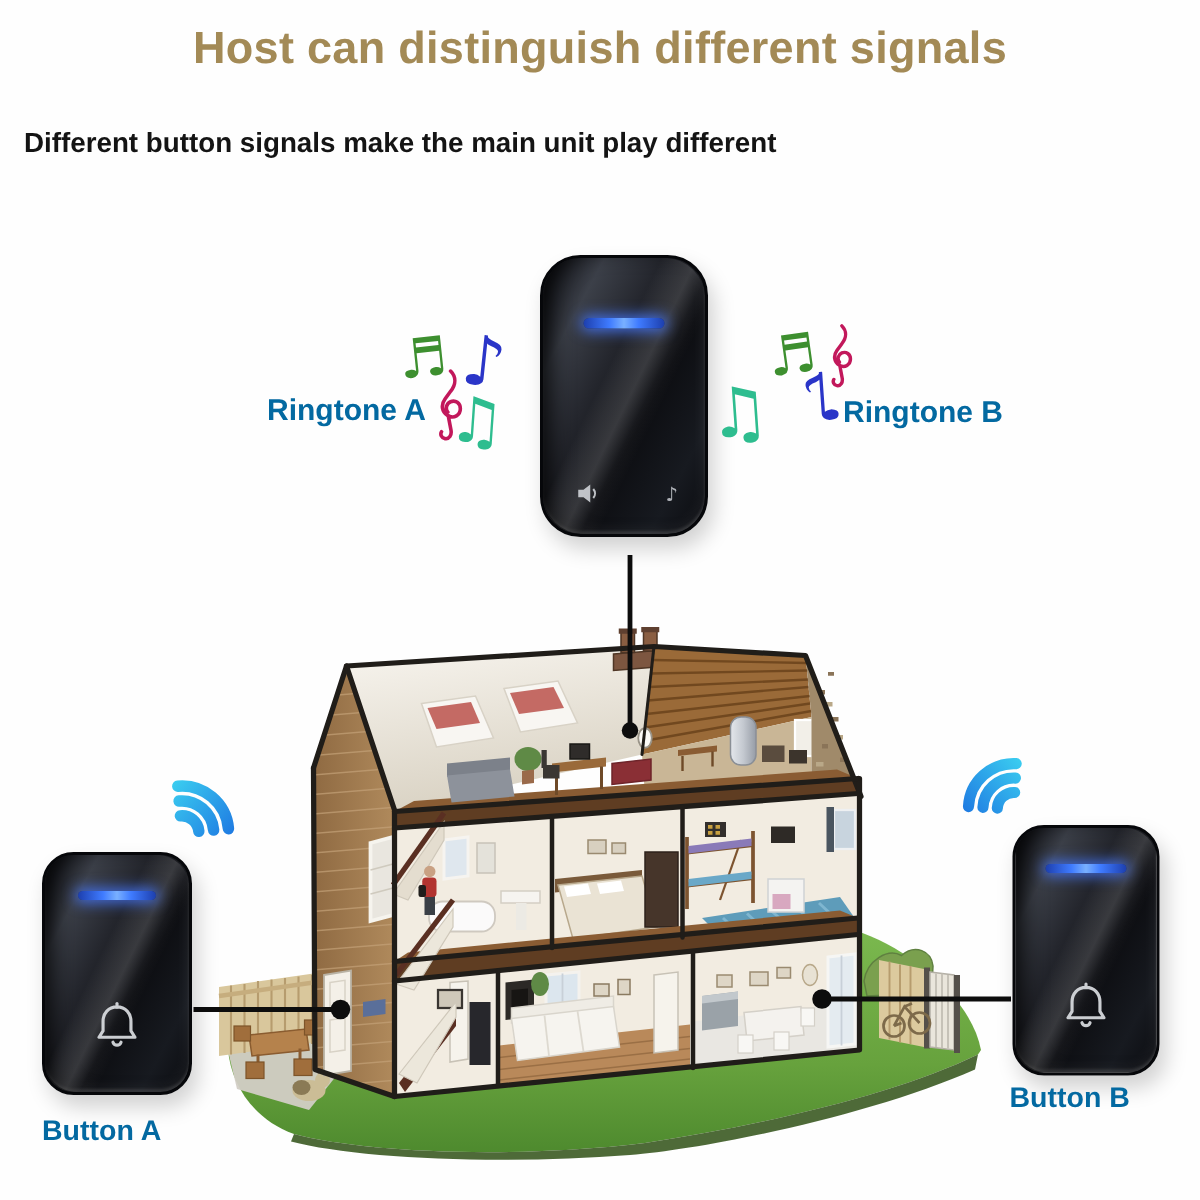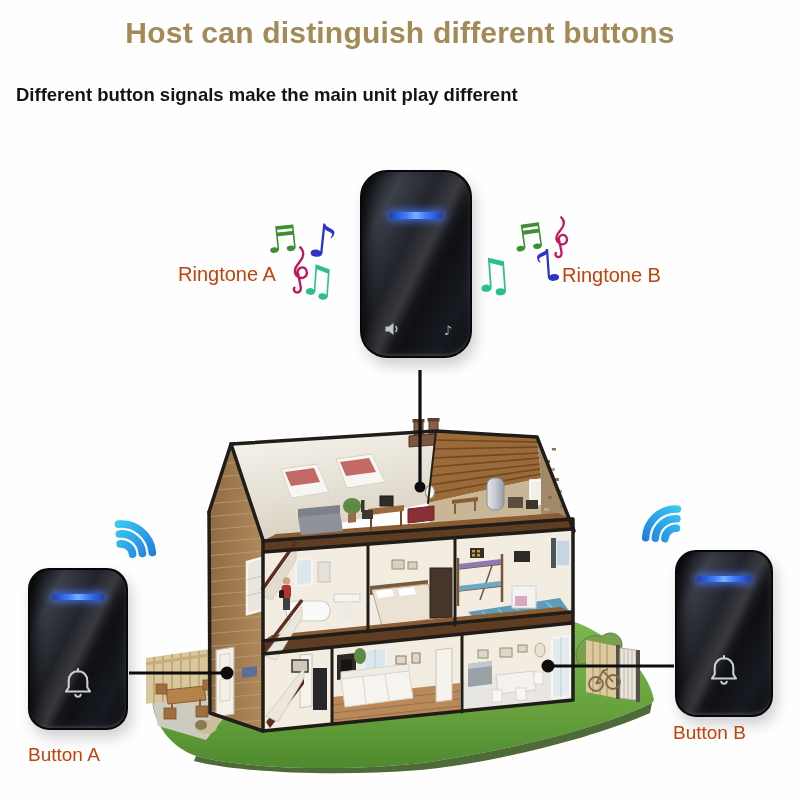--- a/index.html
+++ b/index.html
@@ -29,41 +29,41 @@
        background:linear-gradient(90deg,var(--led-blue-1,#1d3fae),#3f7bff 32%,var(--led-blue-2,#79b0ff) 50%,#3f7bff 68%,var(--led-blue-1,#1d3fae));
        box-shadow:0 0 9px 2px rgba(70,120,255,0.85);}
   .receiver .led{top:40px;width:54px;}
   .btn-a .led{top:24px;width:52px;height:6px;}
   .btn-b .led{top:24px;width:54px;height:6px;}
   .corner-icon{position:absolute;bottom:20px;opacity:0.85;}
   .spk{left:22px;}
   .note-glyph{right:18px;bottom:18px;font-family:"DejaVu Sans",sans-serif;font-size:13px;color:#c9ccd2;}
   .bell{position:absolute;left:50%;transform:translateX(-50%);bottom:26px;opacity:0.9;}
   
-  .label{position:absolute;font-weight:normal;color:#c2410c;}
+  .label{position:absolute;font-weight:bold;color:#0369a1;}
   .ringtone-label{font-size:20px;}
   .rt-a{left:178px;top:263px;}
   .rt-b{left:562px;top:264px;}
   .button-label{font-size:19px;width:100px;}
   .bl-a{left:28px;top:744px;}
   .bl-b{left:673px;top:722px;}
   
   .note{position:absolute;font-family:"DejaVu Sans",sans-serif;font-weight:bold;line-height:1;}
   .clef{position:absolute;}
   
   .wifi{position:absolute;}
   .wifi-a{left:98px;top:506px;transform:rotate(40deg);}
   .wifi-b{left:627px;top:492px;transform:rotate(-42deg);}
 </style>
 </head>
 <body>
 
 <div class="page">
 
-  <div class="title">Host can distinguish different buttons</div>
+  <div class="title">Host can distinguish different signals</div>
   <div class="subtitle">
     <span>Different button signals make the main unit play different</span>
   </div>
 
   <svg class="scene" viewBox="0 0 800 800">
     <defs>
       <linearGradient id="gGrad" x1="0" y1="0" x2="0" y2="1">
         <stop offset="0" stop-color="#7ab84e"></stop>
           <stop offset="0.6" stop-color="#67a23d"></stop>
           <stop offset="1" stop-color="#4e8a2e"></stop>

